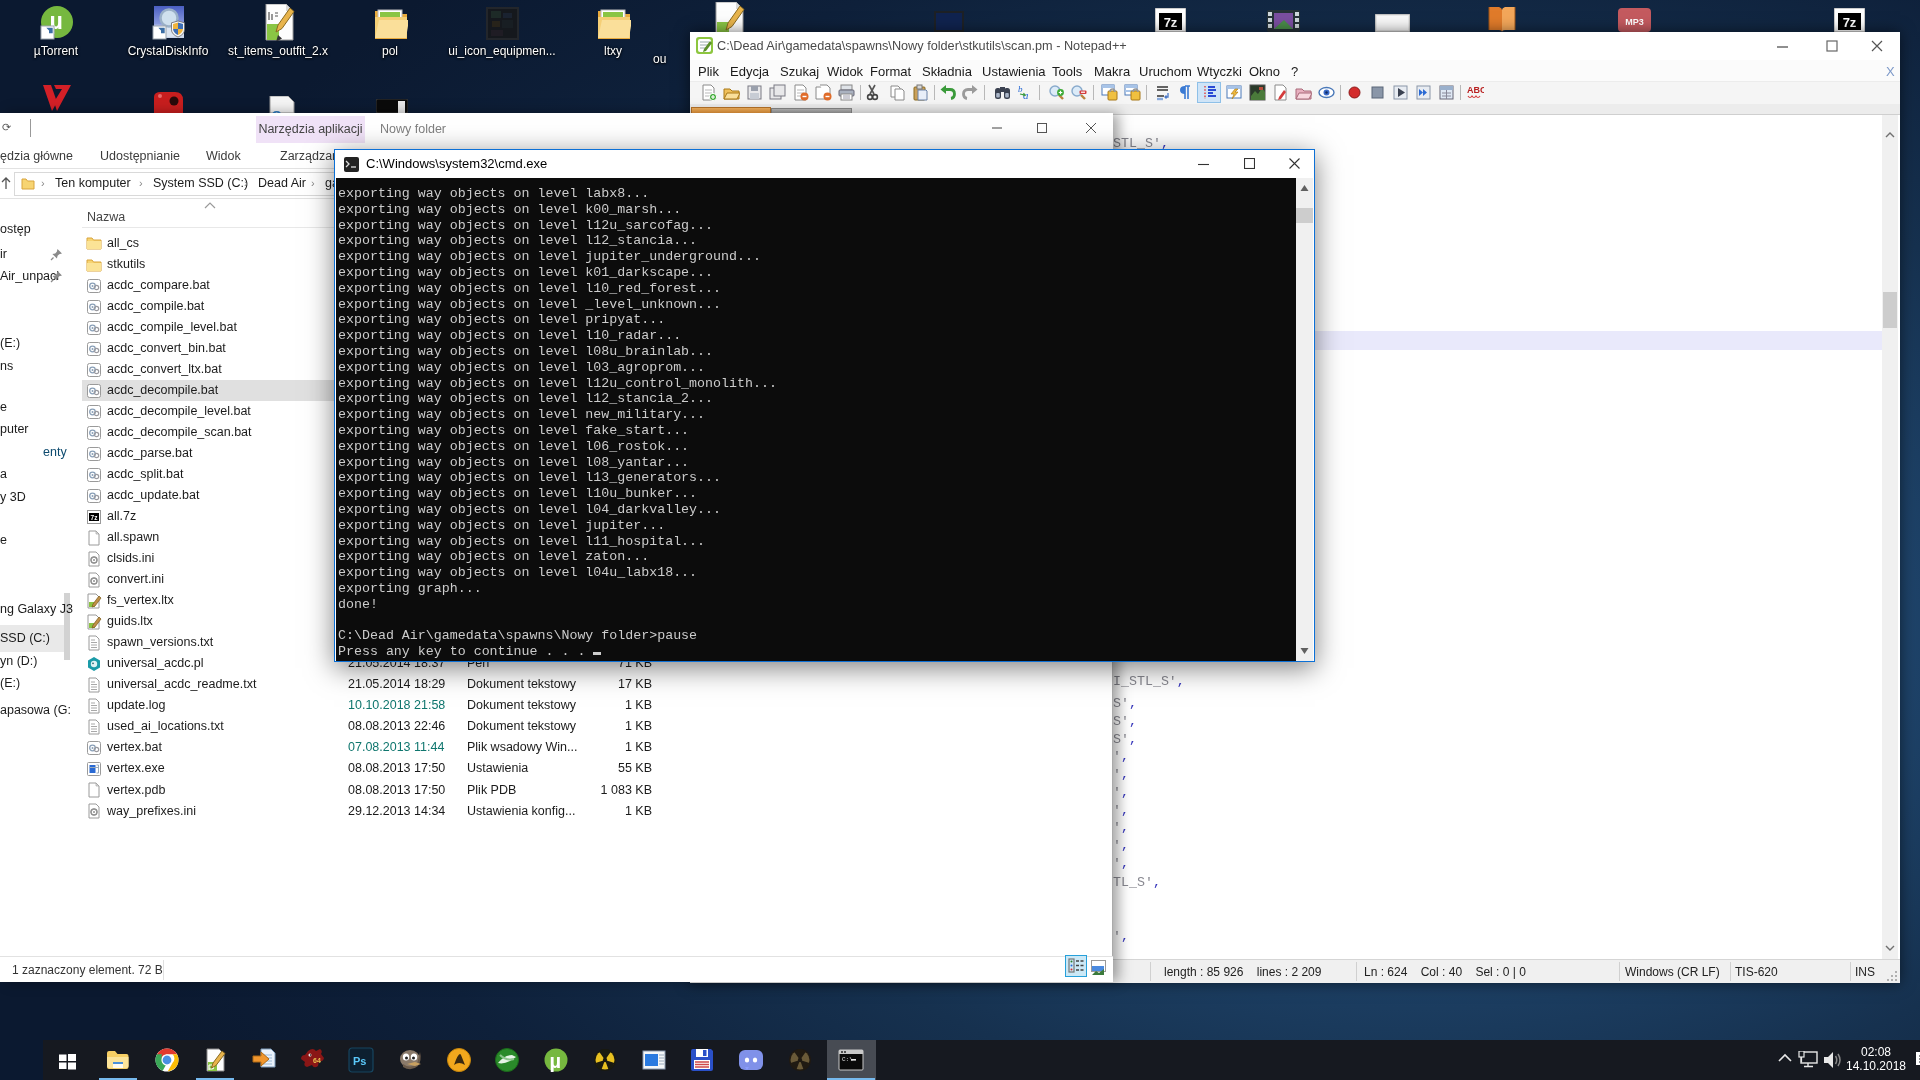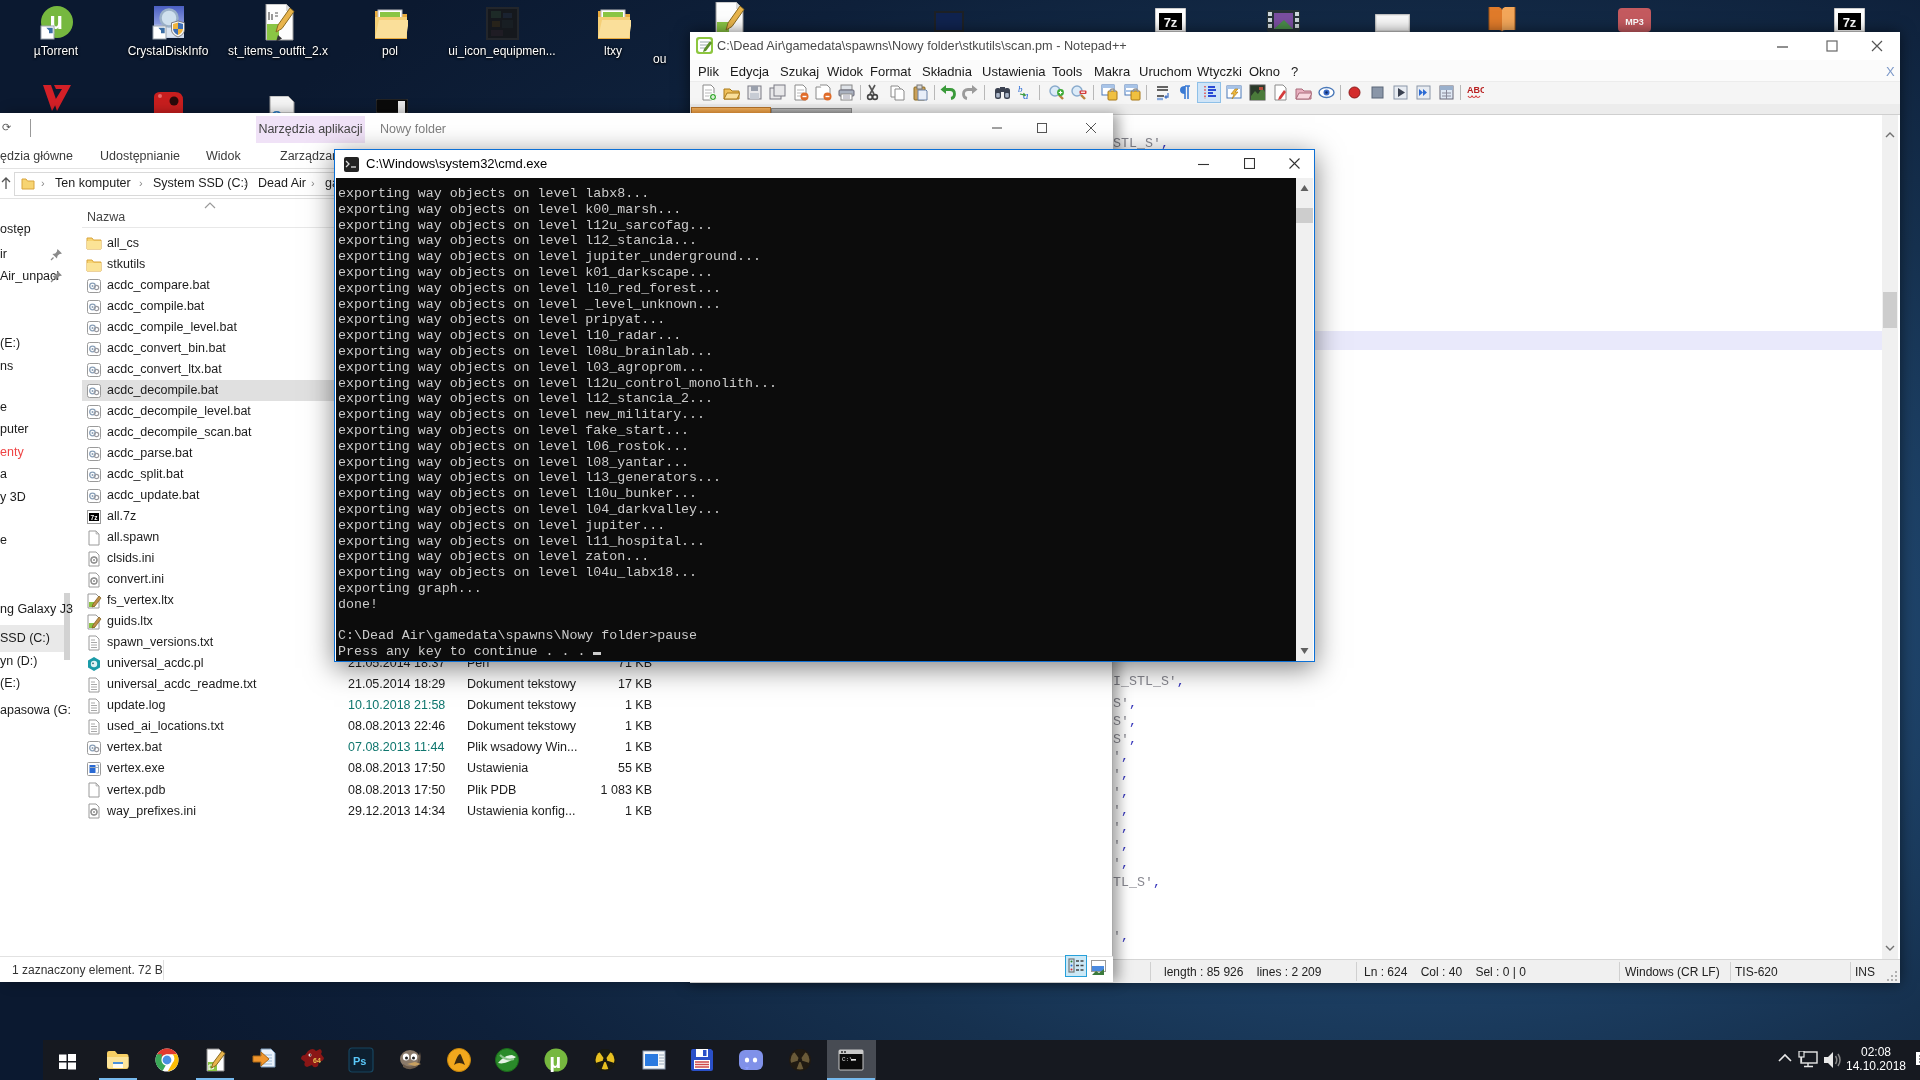--- a/index.html
+++ b/index.html
@@ -477,21 +477,21 @@
     </div>
     <div class="abs" style="left:64px;top:480px;width:6px;height:67px;background:#d2d2d2;"></div>
     <div class="abs" style="left:0;top:512px;width:64px;height:27px;background:#e9e9e9;"></div>
     <span class="abs" style="left:0px;top:109px;font-size:12.5px;color:#1b1b1b;white-space:nowrap;">ostęp</span>
     <span class="abs" style="left:0px;top:134px;font-size:12.5px;color:#1b1b1b;white-space:nowrap;">ir</span>
     <span class="abs" style="left:0px;top:156px;font-size:12.5px;color:#1b1b1b;white-space:nowrap;">Air_unpacl</span>
     <span class="abs" style="left:0px;top:223px;font-size:12.5px;color:#1b1b1b;white-space:nowrap;">(E:)</span>
     <span class="abs" style="left:0px;top:246px;font-size:12.5px;color:#1b1b1b;white-space:nowrap;">ns</span>
     <span class="abs" style="left:0px;top:287px;font-size:12.5px;color:#1b1b1b;white-space:nowrap;">e</span>
     <span class="abs" style="left:0px;top:309px;font-size:12.5px;color:#1b1b1b;white-space:nowrap;">puter</span>
-    <span class="abs" style="left:0px;top:332px;font-size:12.5px;color:#ef4444;white-space:nowrap;">enty</span>
+    <span class="abs" style="left:0px;top:332px;font-size:12.5px;color:#0c4a6e;white-space:nowrap;padding-left:43px;">enty</span>
     <span class="abs" style="left:0px;top:354px;font-size:12.5px;color:#1b1b1b;white-space:nowrap;">a</span>
     <span class="abs" style="left:0px;top:377px;font-size:12.5px;color:#1b1b1b;white-space:nowrap;">y 3D</span>
     <span class="abs" style="left:0px;top:420px;font-size:12.5px;color:#1b1b1b;white-space:nowrap;">e</span>
     <span class="abs" style="left:0px;top:489px;font-size:12.5px;color:#1b1b1b;white-space:nowrap;">ng Galaxy J3</span>
     <span class="abs" style="left:0px;top:518px;font-size:12.5px;color:#1b1b1b;white-space:nowrap;">SSD (C:)</span>
     <span class="abs" style="left:0px;top:541px;font-size:12.5px;color:#1b1b1b;white-space:nowrap;">yn (D:)</span>
     <span class="abs" style="left:0px;top:563px;font-size:12.5px;color:#1b1b1b;white-space:nowrap;">(E:)</span>
     <span class="abs" style="left:0px;top:590px;font-size:12.5px;color:#1b1b1b;white-space:nowrap;">apasowa (G:</span>
     <svg class="abs" style="left:50px;top:134.5px" width="13" height="13" viewBox="0 0 13 13">
       <path d="M7.5 1 l4.5 4.5 l-2.8 .7 l-1.6 1.6 l-.7 2.8 l-4.5 -4.5 l2.8 -.7 l1.6 -1.6 z" fill="#8a8a8a"></path>

